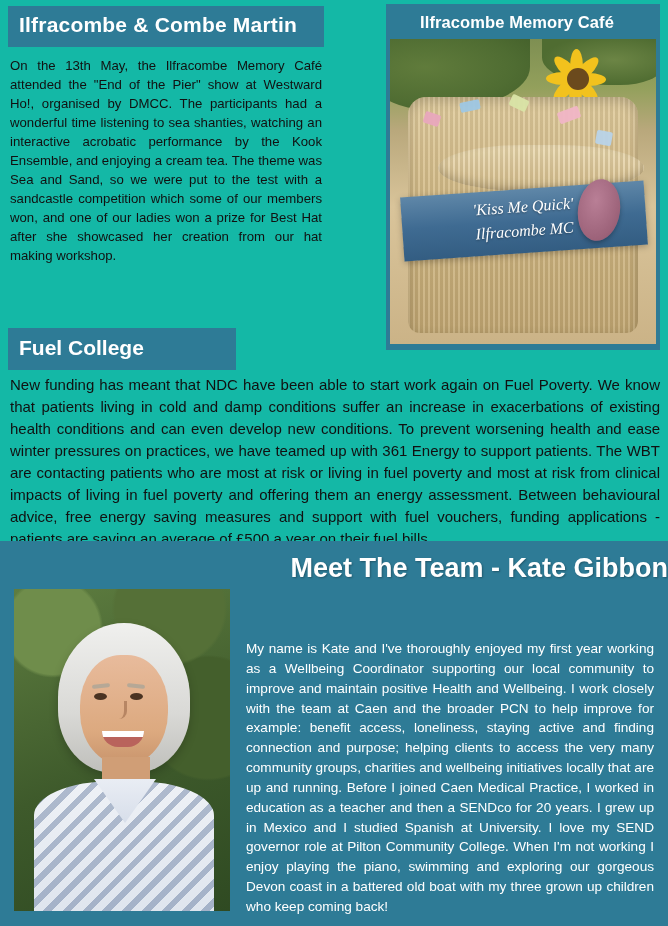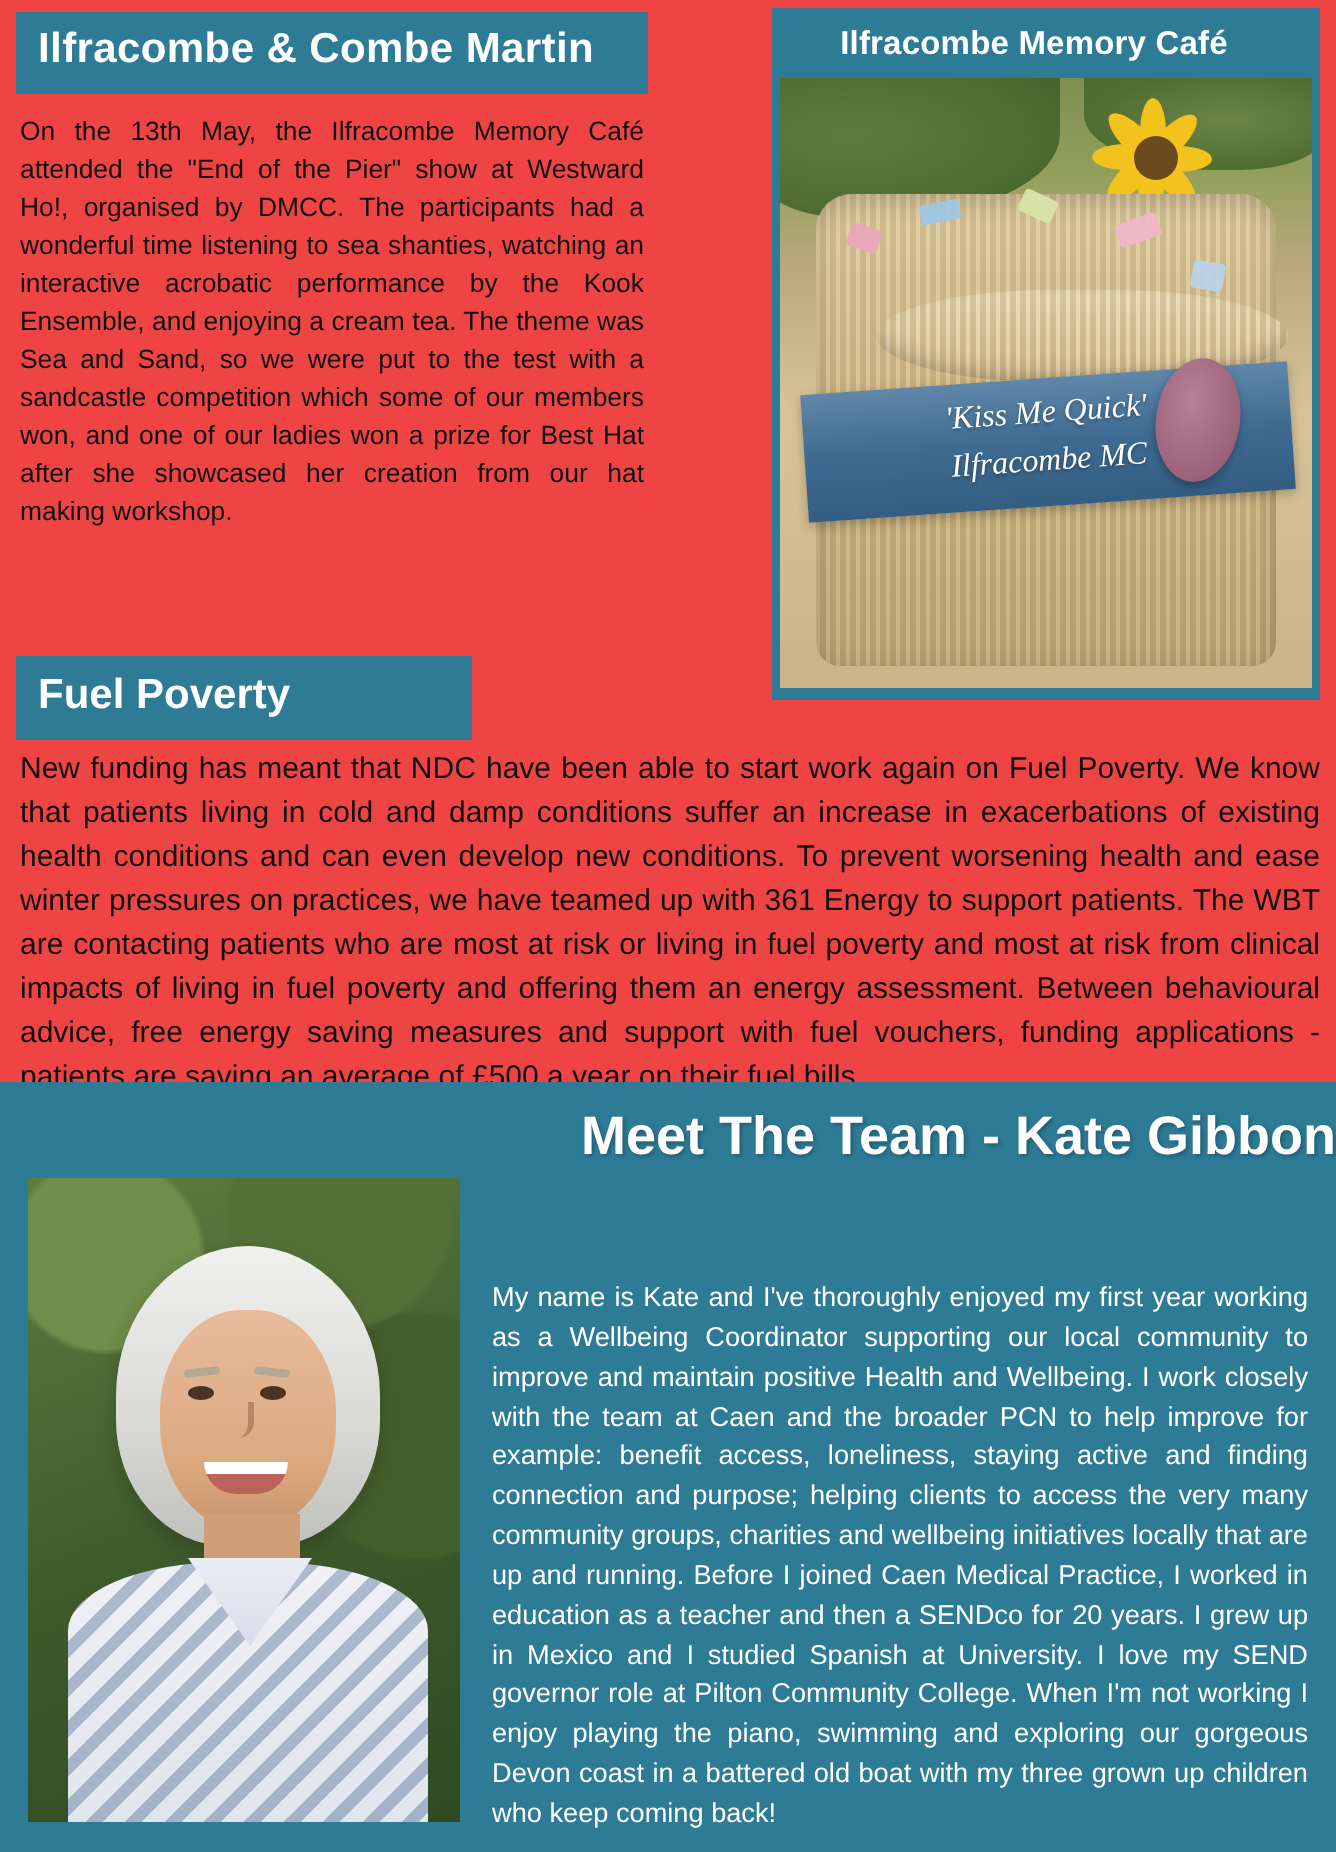--- a/index.html
+++ b/index.html
@@ -7,21 +7,21 @@
     width: 668px;
     height: 926px;
     background: #ffffff;
     font-family: "Liberation Sans", sans-serif;
   }
   .page {
     position: relative;
     width: 668px;
     height: 926px;
     overflow: hidden;
-    background: #ef4444;
+    background: #14b8a6;
   }
 
   
   .article-left {
     position: absolute;
     left: 8px;
     top: 6px;
     width: 316px;
   }
   .heading-bar {
@@ -347,21 +347,21 @@
       <div class="ph-band">
         <div class="ph-band-text">
           <span>'Kiss Me Quick'</span><br>
           <span>Ilfracombe MC</span>
         </div>
       </div>
       <div class="ph-badge"></div>
     </div>
   </div>
 
-  <div class="fuel-heading">Fuel Poverty</div>
+  <div class="fuel-heading">Fuel College</div>
   <div class="fuel-body">New funding has meant that NDC have been able to start work again on Fuel Poverty. We know that patients living in cold and damp conditions suffer an increase in exacerbations of existing health conditions and can even develop new conditions. To prevent worsening health and ease winter pressures on practices, we have teamed up with 361 Energy to support patients. The WBT are contacting patients who are most at risk or living in fuel poverty and most at risk from clinical impacts of living in fuel poverty and offering them an energy assessment. Between behavioural advice, free energy saving measures and support with fuel vouchers, funding applications - patients are saving an average of £500 a year on their fuel bills.</div>
 
   <div class="team-panel">
     <div class="team-title">Meet The Team - Kate Gibbon</div>
 
     <div class="team-photo">
       <div class="pt-bg"></div>
       <div class="pt-hair"></div>
       <div class="pt-face"></div>
       <div class="pt-brow l"></div>

